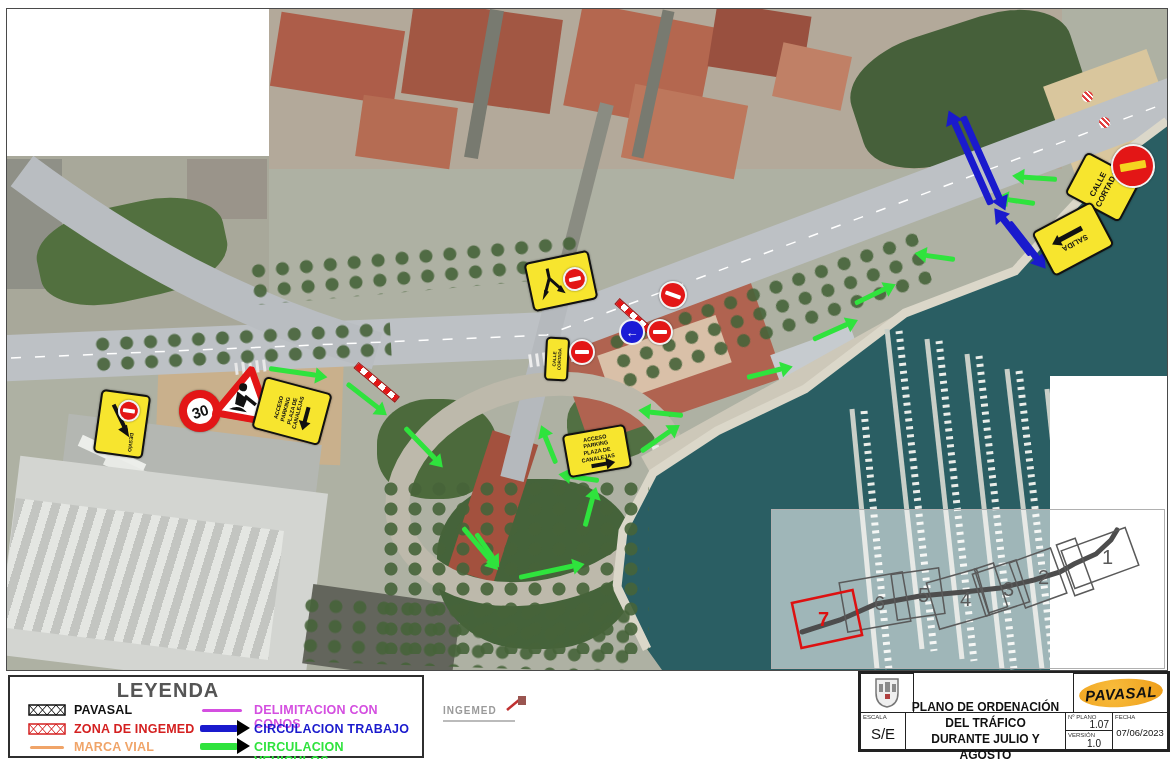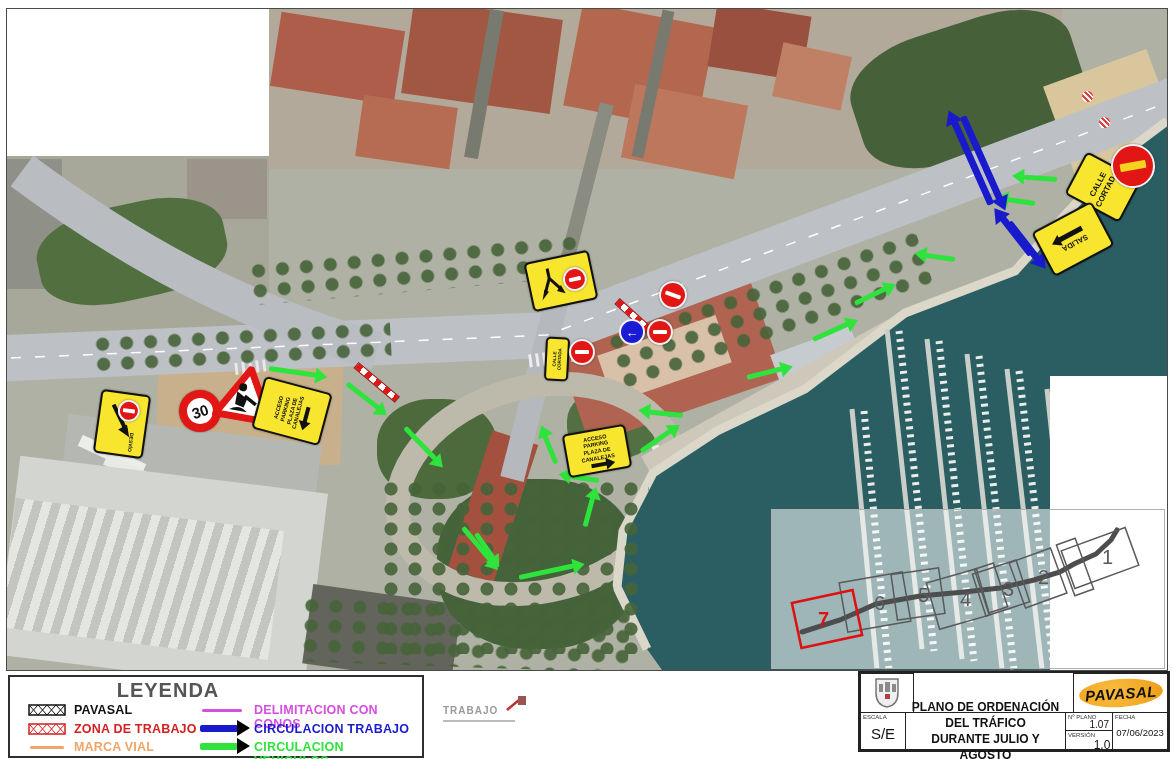--- a/index.html
+++ b/index.html
@@ -251,36 +251,36 @@
 
     <svg class="abs" style="left:18px;top:27px" width="38" height="12" viewBox="0 0 38 12">
       <rect x="1" y="1" width="36" height="10" fill="none" stroke="#111" stroke-width="1.5"></rect>
       <path d="M1,11 L10,1 L19,11 L28,1 L37,11 M1,1 L10,11 L19,1 L28,11 L37,1" stroke="#111" stroke-width="1" fill="none"></path>
     </svg>
     <span class="lg-label" style="left:64px;top:26px;color:#111">PAVASAL</span>
     <svg class="abs" style="left:18px;top:46px" width="38" height="12" viewBox="0 0 38 12">
       <rect x="1" y="1" width="36" height="10" fill="none" stroke="#d42020" stroke-width="1.5"></rect>
       <path d="M1,11 L10,1 L19,11 L28,1 L37,11 M1,1 L10,11 L19,1 L28,11 L37,1" stroke="#d42020" stroke-width="1" fill="none"></path>
     </svg>
-    <span class="lg-label" style="left:64px;top:45px;color:#d42020">ZONA DE TRABAJO</span>
+    <span class="lg-label" style="left:64px;top:45px;color:#d42020">ZONA DE INGEMED</span>
     <div class="lg-line" style="left:20px;top:69px;width:34px;height:3px;background:#f0a468"></div>
     <span class="lg-label" style="left:64px;top:63px;color:#f0a468">MARCA VIAL</span>
 
     <div class="lg-line" style="left:192px;top:32px;width:40px;height:2.5px;background:#d44fe0"></div>
     <span class="lg-label" style="left:244px;top:26px;color:#d44fe0">DELIMITACION CON CONOS</span>
     <div class="lg-arrow" style="left:190px;top:48px;width:38px;background:#1a1acd">
         <style></style>
       </div>
     <span class="lg-label" style="left:244px;top:45px;color:#1a1acd">CIRCULACION TRABAJO</span>
     <div class="lg-arrow" style="left:190px;top:66px;width:38px;background:#2fe33d"></div>
     <span class="lg-label" style="left:244px;top:63px;color:#2fe33d">CIRCULACION VEHICULOS</span>
   </div>
 
   <div class="abs" style="left:443px;top:700px;width:78px">
-    <span style="font-size:10px;color:#9a9a9a;font-weight:bold;letter-spacing:1px">TRABAJO</span>
+    <span style="font-size:10px;color:#9a9a9a;font-weight:bold;letter-spacing:1px">INGEMED</span>
     <div style="width:72px;height:2px;background:#bbb;margin-top:2px"></div>
     <svg class="abs" style="left:62px;top:-6px" width="24" height="18" viewBox="0 0 24 18">
       <path d="M2 16 L14 6" stroke="#c03030" stroke-width="2.5" fill="none"></path>
       <rect x="13" y="2" width="8" height="9" fill="#9a5550"></rect>
     </svg>
   </div>
 
   <div id="tblock" class="abs">
 
     <div class="cell" style="left:0;top:0;width:54px;height:40px;display:flex;align-items:center;justify-content:center">
@@ -303,21 +303,21 @@
       <span class="abs" style="left:0;top:12px;width:100%;text-align:center;font-size:15px;color:#111">S/E</span>
     </div>
     <div class="cell pre" style="left:45px;top:39px;width:161px;height:38px;display:flex;align-items:center;justify-content:center;text-align:center;font-size:12px;font-weight:bold;color:#111;line-height:1.35">PLANO DE ORDENACIÓN DEL TRÁFICO
 DURANTE JULIO Y AGOSTO</div>
     <div class="cell" style="left:205px;top:39px;width:48px;height:19px">
       <span class="tinylab">Nº PLANO</span>
       <span class="abs" style="right:3px;top:6px;font-size:10px;color:#111">1.07</span>
     </div>
     <div class="cell" style="left:205px;top:57px;width:48px;height:20px">
       <span class="tinylab">VERSIÓN</span>
-      <span class="abs" style="left:13px;top:7px;width:100%;text-align:center;font-size:12px;color:#111">1.0</span>
+      <span class="abs" style="left:5px;top:7px;width:100%;text-align:center;font-size:10px;color:#111">1.0</span>
     </div>
     <div class="cell" style="left:252px;top:39px;width:56px;height:38px">
       <span class="tinylab">FECHA</span>
       <span class="abs" style="left:0;top:14px;width:100%;text-align:center;font-size:9.5px;color:#111">07/06/2023</span>
     </div>
   </div>
 
 </div>
 
 </body></html>

